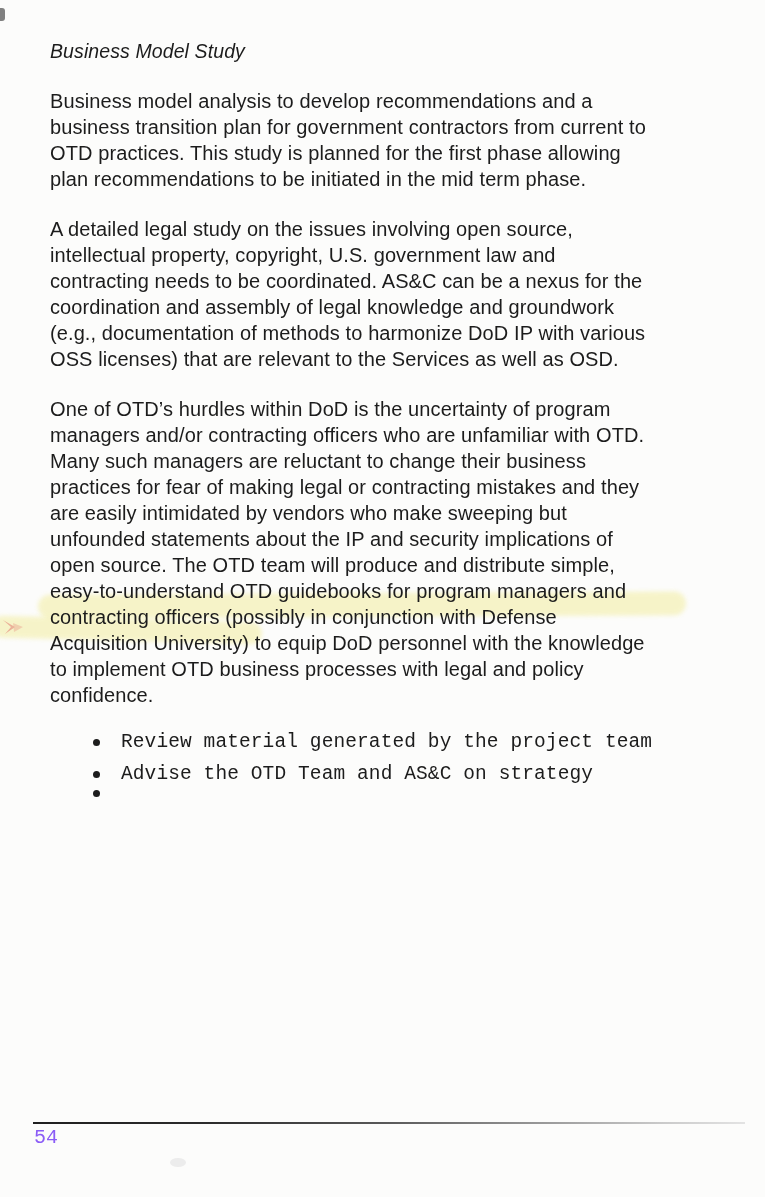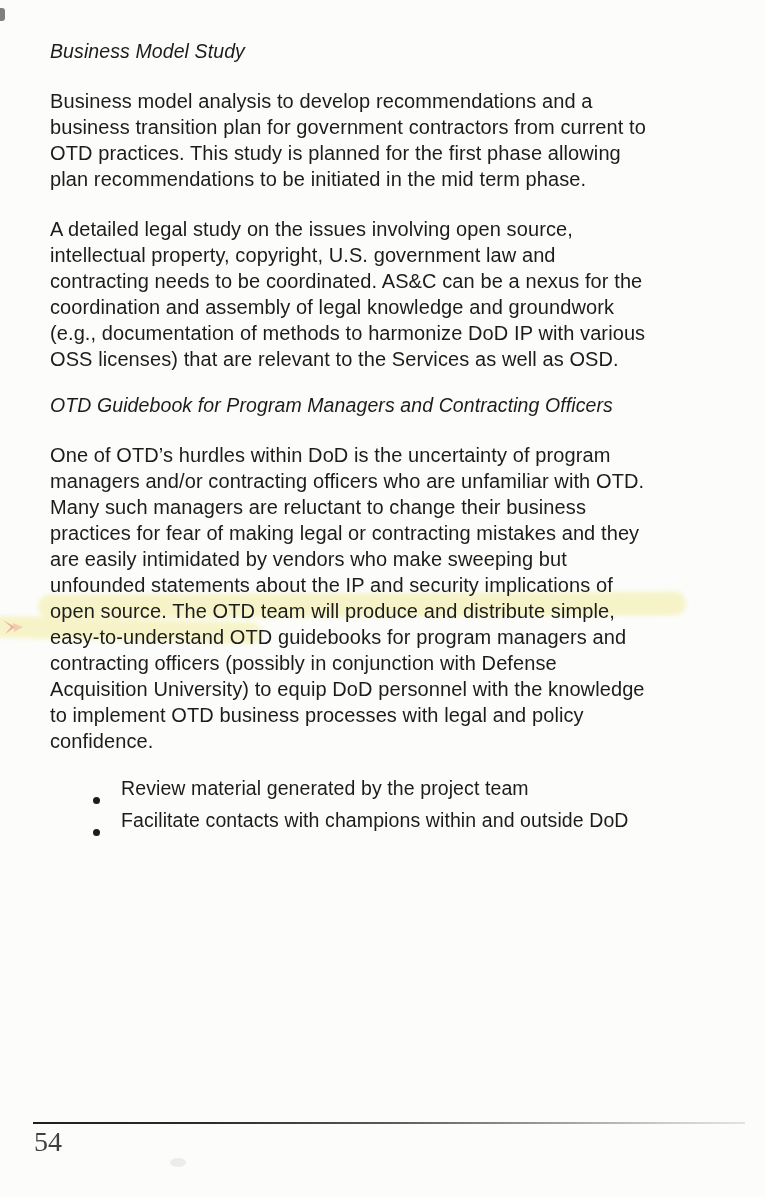--- a/index.html
+++ b/index.html
@@ -42,24 +42,25 @@
     letter-spacing: 0.1px;
   }
 
   .bullets {
     list-style: none;
     margin: 18px 0 0 0;
     padding: 0;
   }
   .bullet-item {
     display: flex;
-    align-items: flex-end;
+    align-items: center;
     font-size: 19.5px;
     line-height: 32px;
     letter-spacing: 0.1px;
+    font-family: Liberation Mono, monospace;
   }
   .bullet-dot {
     flex: none;
     width: 7px;
     height: 7px;
     border-radius: 50%;
     background: #1c1c1c;
     margin-left: 43px;
     margin-right: 21px;
   }
@@ -108,23 +109,23 @@
     position: absolute;
     left: 33px; top: 1122px;
     width: 712px; height: 2px;
     background: linear-gradient(to right,
       #1f1f1f 0%, #2c2c2c 25%, #5a5a5a 50%, #9a9a9a 72%, #c9c9c9 88%, #e3e3e3 100%);
     z-index: 2;
   }
   .page-number {
     position: absolute;
     left: 34px; top: 1126px;
-    font-family: Liberation Serif, serif;
-    font-size: 28px;
-    color: #404040;
+    font-family: Liberation Mono, monospace;
+    font-size: 20px;
+    color: #8b5cf6;
     z-index: 2;
   }
 </style>
 </head>
 <body>
 
 <div class="page">
 
   <div class="corner-mark"></div>
   <div class="hl hl-1" style="background: rgb(242, 237, 160);"></div>
@@ -143,21 +144,20 @@
 OTD practices. This study is planned for the first phase allowing
 plan recommendations to be initiated in the mid term phase.</p>
 
     <p class="para">A detailed legal study on the issues involving open source,
 intellectual property, copyright, U.S. government law and
 contracting needs to be coordinated. AS&amp;C can be a nexus for the
 coordination and assembly of legal knowledge and groundwork
 (e.g., documentation of methods to harmonize DoD IP with various
 OSS licenses) that are relevant to the Services as well as OSD.</p>
 
-    <h2 class="section-heading">OTD Guidebook for Program Managers and Contracting Officers</h2>
     <p class="para">One of OTD’s hurdles within DoD is the uncertainty of program
 managers and/or contracting officers who are unfamiliar with OTD.
 Many such managers are reluctant to change their business
 practices for fear of making legal or contracting mistakes and they
 are easily intimidated by vendors who make sweeping but
 unfounded statements about the IP and security implications of
 open source. The OTD team will produce and distribute simple,
 easy-to-understand OTD guidebooks for program managers and
 contracting officers (possibly in conjunction with Defense
 Acquisition University) to equip DoD personnel with the knowledge
@@ -165,21 +165,24 @@
 confidence.</p>
 
 
     <ul class="bullets">
       <li class="bullet-item">
         <span class="bullet-dot"></span>
         <span>Review material generated by the project team</span>
       </li>
       <li class="bullet-item">
         <span class="bullet-dot"></span>
-        <span>Facilitate contacts with champions within and outside DoD</span>
+        <span>Advise the OTD Team and AS&amp;C on strategy</span>
+      </li>
+      <li class="bullet-item">
+        <span class="bullet-dot"></span>
       </li>
     </ul>
 
   </div>
 
   <div class="footer-rule"></div>
   <div class="page-number">54</div>
 
 </div>
 

